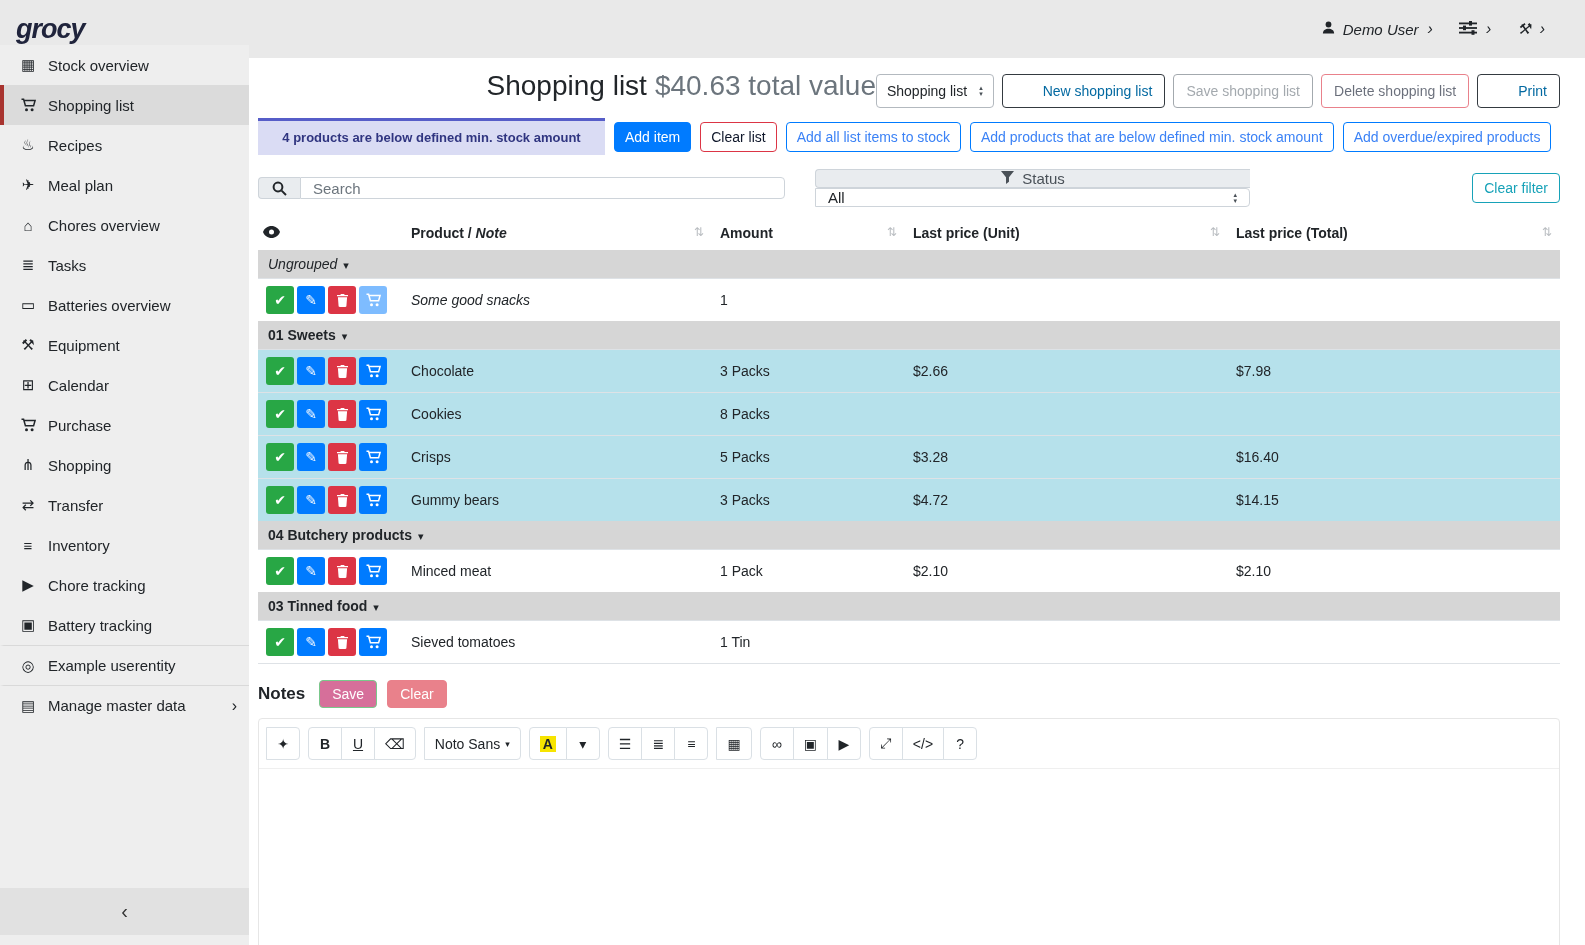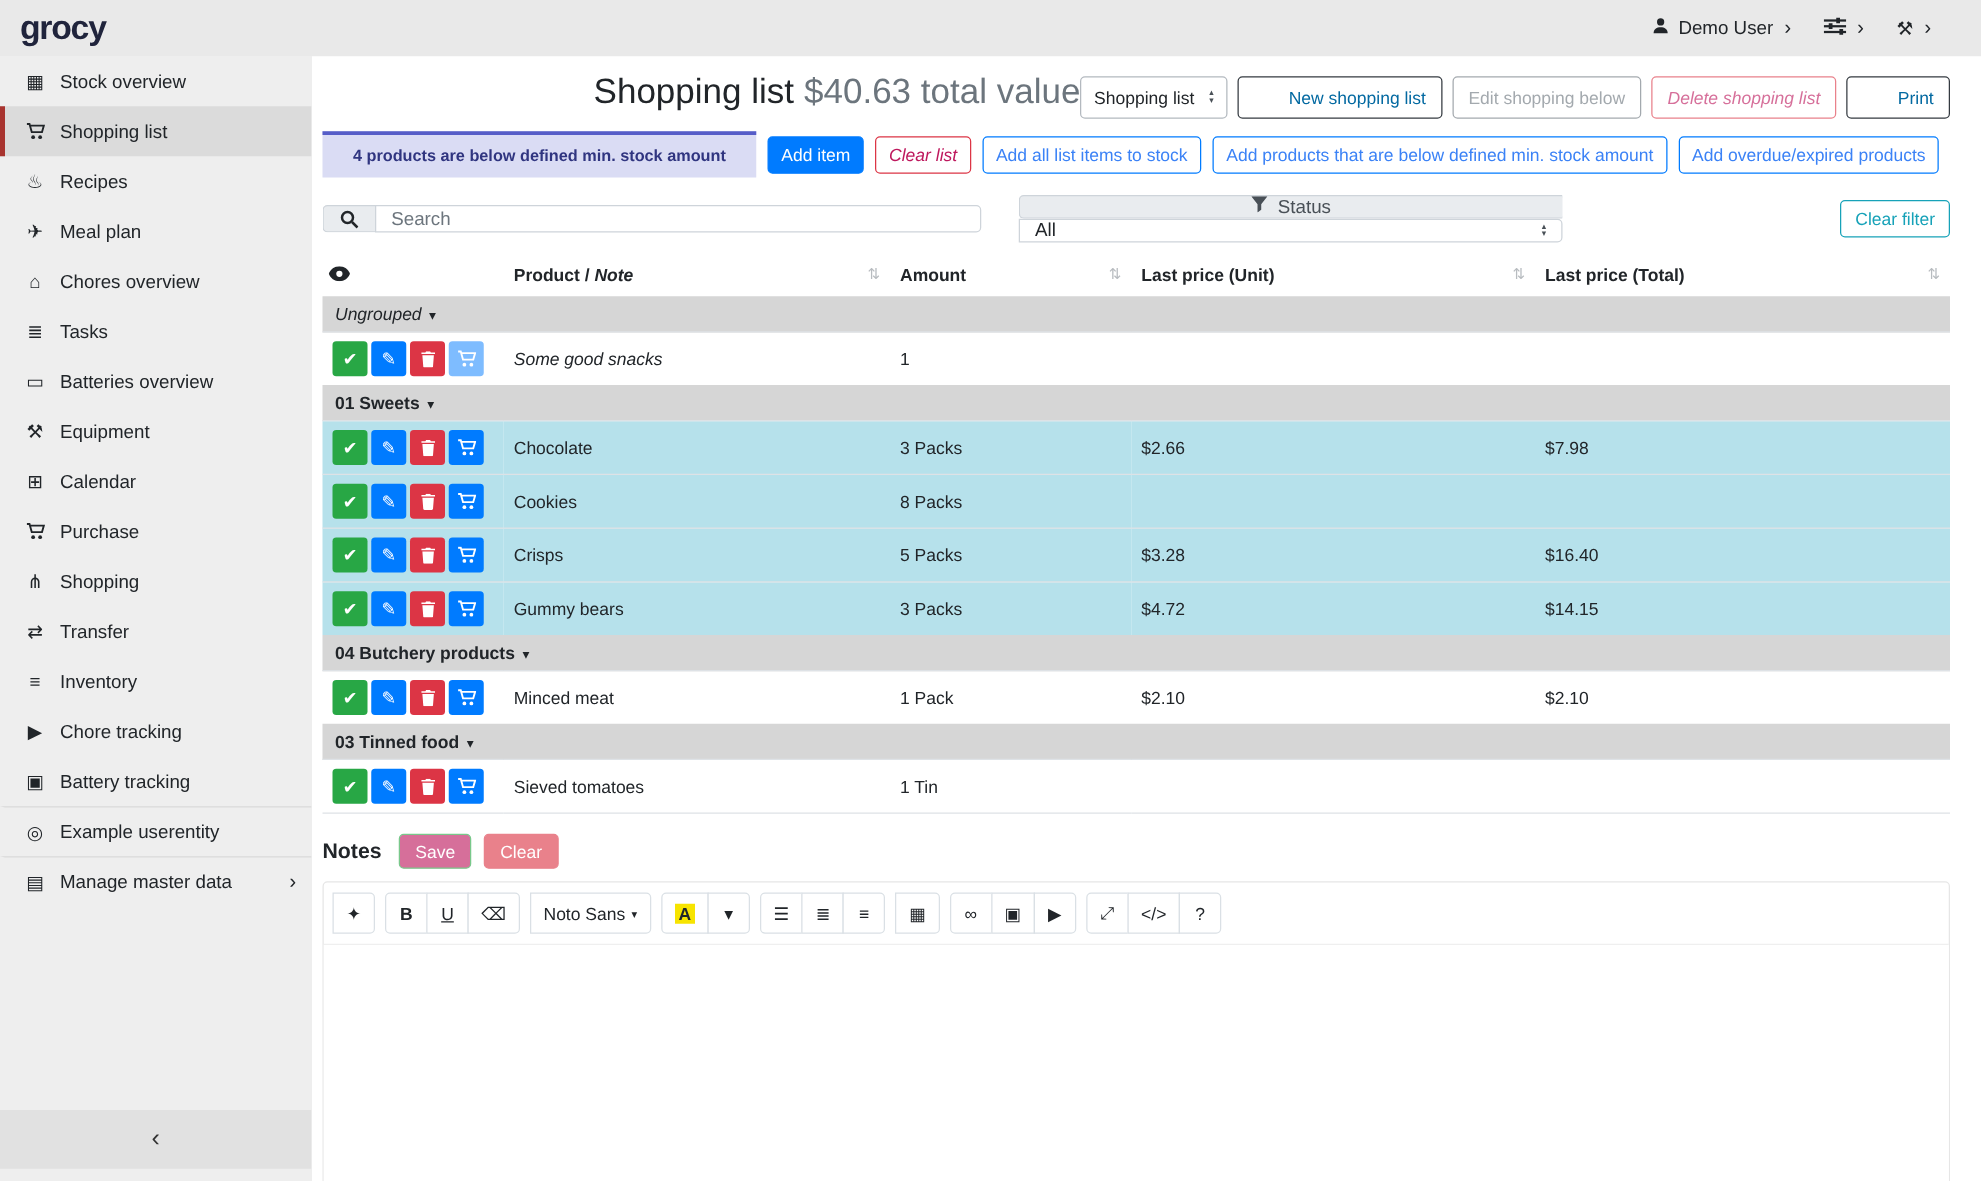--- a/index.html
+++ b/index.html
@@ -1,20 +1,20 @@
 <!DOCTYPE html>
 <html><head>
 <meta charset="utf-8">
 <style>
   * { box-sizing: border-box; }
   html, body { margin:0; padding:0; width:1585px; height:945px; overflow:hidden; }
   body { font-family:"Liberation Sans", sans-serif; font-size:14px; color:#212529; background:#fff; }
 
   
-  .topbar { height:45px; background:#e9e9e9; display:flex; align-items:center; justify-content:space-between; padding:0 40px 0 16px; }
+  .topbar { height:58px; background:#e9e9e9; display:flex; align-items:center; justify-content:space-between; padding:0 40px 0 16px;font-style:italic; }
   .logo { font-size:27px; font-weight:700; color:#20243c; letter-spacing:-1px; cursor:pointer; }
   .topbar-right { display:flex; align-items:center; gap:26px; }
   .tb-item { display:flex; align-items:center; gap:7px; font-size:15px; cursor:pointer; color:#212529; }
   .chev { font-size:16px; margin-left:2px; color:#212529; }
 
   
   .sidebar { position:fixed; top:45px; left:0; bottom:0; width:249px; background:#eeeeee; }
   .side-item { display:flex; align-items:center; height:40px; padding:0 12px 0 12px; font-size:15px; color:#212529; text-decoration:none; border-left:4px solid transparent; cursor:pointer; }
   .side-item.active { background:#dbdbdb; border-left-color:#a8342f; }
   .side-item.divider { border-top:1px solid #d9d9d9; }
@@ -25,21 +25,21 @@
   
   .main { margin-left:249px; padding:12px 25px 0 9px; }
   .header-row { display:flex; align-items:flex-start; justify-content:flex-end; }
   .page-title { font-size:28px; font-weight:500; margin:0; white-space:nowrap; }
   .page-title .sub { color:#6c757d; font-weight:300; margin-left:8px; }
   .header-actions { display:flex; gap:8px; align-items:center; margin-top:4px; }
 
   .btn { border-radius:4px; padding:8px 12px; font-size:14px; background:#fff; border:1px solid transparent; cursor:pointer; font-family:inherit; white-space:nowrap; }
   .btn-outline-dark { border-color:#343a40; color:#0369a1;padding-left:40px; }
   .btn-outline-secondary { border-color:#6c757d; color:#6c757d; }
-  .btn-outline-danger { border-color:#dc3545; color:#be185d;font-style:italic; }
+  .btn-outline-danger { border-color:#dc3545; color:#0f172a; }
   .btn-outline-primary { border-color:#007bff; color:#3b82f6; }
   .btn-outline-info { border-color:#17a2b8; color:#17a2b8; }
   .btn-primary { background:#007bff; border-color:#007bff; color:#fff; }
   .btn-success { background:#be185d; border-color:#28a745; color:#fff; }
   .btn-danger { background:#dc3545; border-color:#dc3545; color:#fff; }
   .dim { opacity:.62; }
 
   .select { display:inline-flex; align-items:center; gap:12px; border:1px solid #b3b9bf; border-radius:4px; padding:8px 10px; background:#fff; font-size:14px; cursor:pointer; white-space:nowrap; }
   .updown { display:inline-flex; flex-direction:column; font-size:7px; line-height:6px; color:#495057; }
 
@@ -222,21 +222,21 @@
     </h1>
     <div class="header-actions">
       <div class="select">
         <span>Shopping list</span>
         <span class="updown">
             <span>▴</span>
             <span>▾</span>
           </span>
       </div>
       <button class="btn btn-outline-dark">New shopping list</button>
-      <button class="btn btn-outline-secondary dim">Edit shopping below</button>
+      <button class="btn btn-outline-secondary dim">Save shopping list</button>
       <button class="btn btn-outline-danger dim">Delete shopping list</button>
       <button class="btn btn-outline-dark">Print</button>
     </div>
   </div>
 
   <div class="banner-row">
     <div class="alert-min">4 products are below defined min. stock amount</div>
     <button class="btn btn-primary">Add item</button>
     <button class="btn btn-outline-danger">Clear list</button>
     <button class="btn btn-outline-primary">Add all list items to stock</button>

